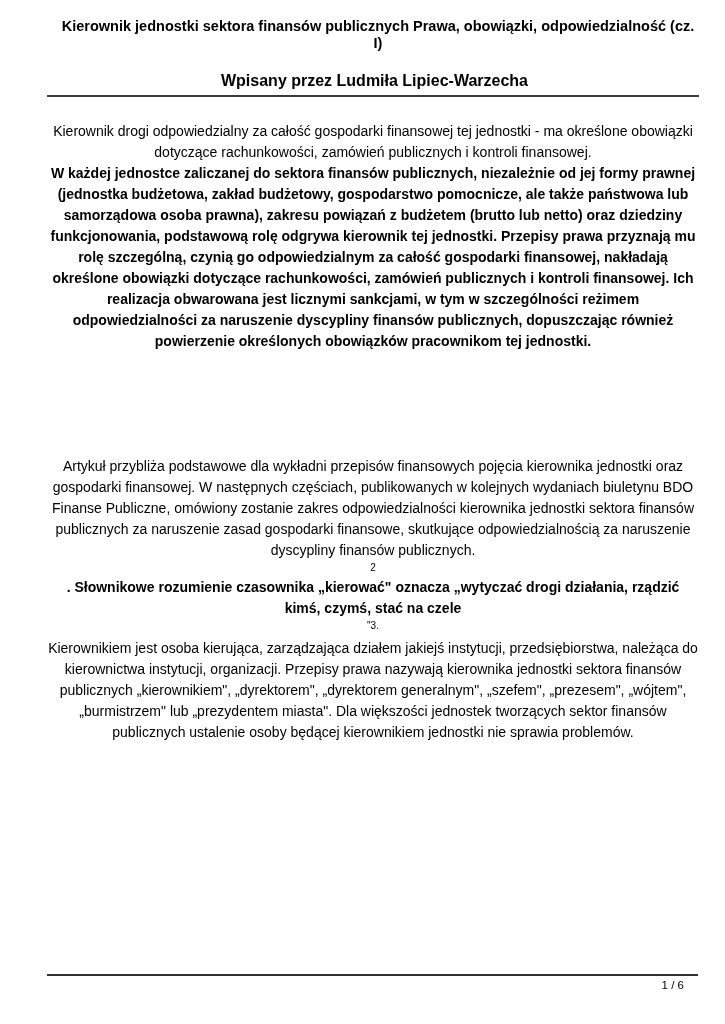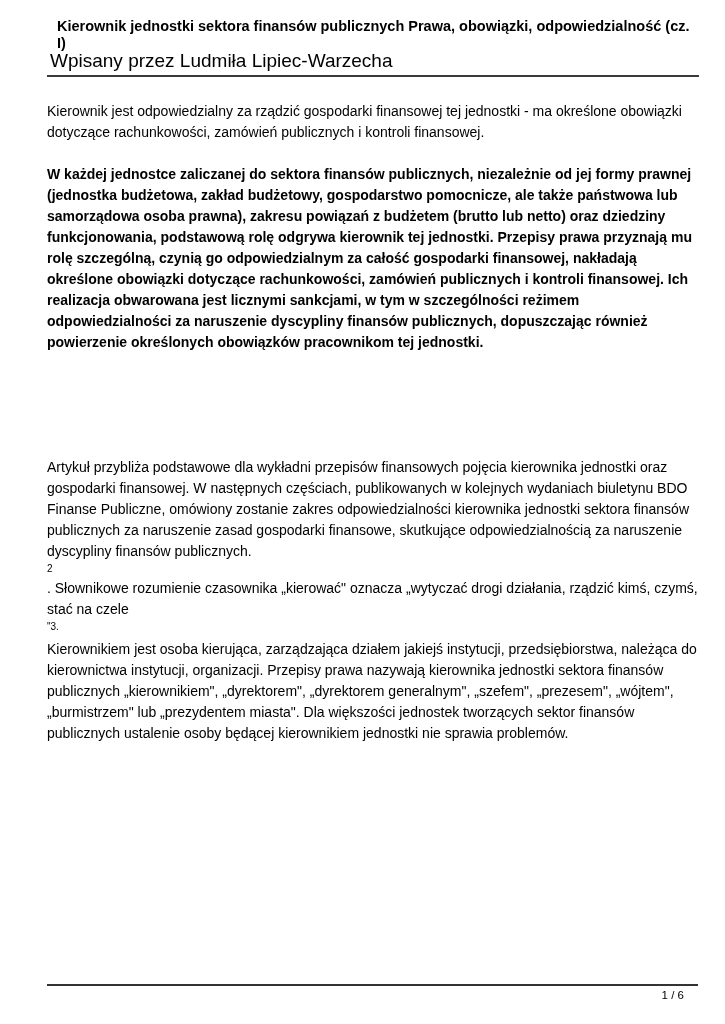--- a/index.html
+++ b/index.html
@@ -11,65 +11,66 @@
     position: relative;
     width: 725px;
     height: 1024px;
     background: #ffffff;
     color: #000000;
     font-family: "Liberation Sans", "DejaVu Sans", sans-serif;
     overflow: hidden;
   }
   .content {
     padding: 18px 26px 0 47px;
+    text-align: center;
   }
   .title {
     font-size: 14.5px;
     font-weight: bold;
     line-height: 17px;
     margin: 0 0 0 10px;
   }
   .byline {
-    font-size: 19px;
+    font-size: 16px;
     line-height: 15px;
-    margin-top: 1px;
+    margin-top: 21px;
     padding-left: 3px;
+    font-weight: bold;
   }
   .header-divider {
     border: none;
     border-top: 2px solid #3a3a3a;
     margin: 7px 0 0 0;
   }
   p {
     margin: 0;
     font-size: 14px;
     line-height: 21px;
   }
   .p1 { margin-top: 24px; }
-  .p2 { margin-top: 21px; font-weight: bold; }
+  .p2 { font-weight: bold; }
   .p3 { margin-top: 104px; }
   .p4 { margin-top: 115px; }
   .fn-line {
     font-size: 10px;
     line-height: 13px;
   }
-  .p4b { margin-top: 3px; }
+  .p4b { margin-top: 3px; font-weight: bold; }
   .p5 { margin-top: 6px; }
   sup.fn-marker {
     font-size: 9px;
     line-height: 0;
     vertical-align: 4px;
   }
   .footer {
     position: absolute;
     left: 47px;
     right: 27px;
     top: 974px;
     border-top: 2px solid #333333;
-    margin-top: 10px;
   }
   .page-number {
     text-align: right;
     font-size: 11.5px;
     line-height: 14px;
     padding-right: 14px;
     padding-top: 2px;
   }
 </style>
 </head>
@@ -77,21 +78,21 @@
 
 <div class="page">
   <div class="content">
 
     <h1 class="title">Kierownik jednostki sektora finansów publicznych Prawa, obowiązki, odpowiedzialność (cz. I)</h1>
 
     <div class="byline">Wpisany przez Ludmiła Lipiec-Warzecha</div>
 
     <hr class="header-divider">
 
-    <p class="p1">Kierownik jest odpowiedzialny za rządzić gospodarki finansowej tej jednostki - ma określone obowiązki dotyczące rachunkowości, zamówień publicznych i kontroli finansowej.</p>
+    <p class="p1">Kierownik drogi odpowiedzialny za całość gospodarki finansowej tej jednostki - ma określone obowiązki dotyczące rachunkowości, zamówień publicznych i kontroli finansowej.</p>
 
     <p class="p2">W każdej jednostce zaliczanej do sektora finansów publicznych, niezależnie od jej formy prawnej (jednostka budżetowa, zakład budżetowy, gospodarstwo pomocnicze, ale także państwowa lub samorządowa osoba prawna), zakresu powiązań z budżetem (brutto lub netto) oraz dziedziny funkcjonowania, podstawową rolę odgrywa kierownik tej jednostki. Przepisy prawa przyznają mu rolę szczególną, czynią go odpowiedzialnym za całość gospodarki finansowej, nakładają określone obowiązki dotyczące rachunkowości, zamówień publicznych i kontroli finansowej. Ich realizacja obwarowana jest licznymi sankcjami, w tym w szczególności reżimem odpowiedzialności za naruszenie dyscypliny finansów publicznych, dopuszczając również powierzenie określonych obowiązków pracownikom tej jednostki.</p>
 
     <p class="p3">Artykuł przybliża podstawowe dla wykładni przepisów finansowych pojęcia kierownika jednostki oraz gospodarki finansowej. W następnych częściach, publikowanych w kolejnych wydaniach biuletynu BDO Finanse Publiczne, omówiony zostanie zakres odpowiedzialności kierownika jednostki sektora finansów publicznych za naruszenie zasad gospodarki finansowe, skutkujące odpowiedzialnością za naruszenie dyscypliny finansów publicznych.</p>
 
 
     <div class="fn-line">2</div>
 
     <p class="p4b">. Słownikowe rozumienie czasownika „kierować" oznacza „wytyczać drogi działania, rządzić kimś, czymś, stać na czele</p>
 

